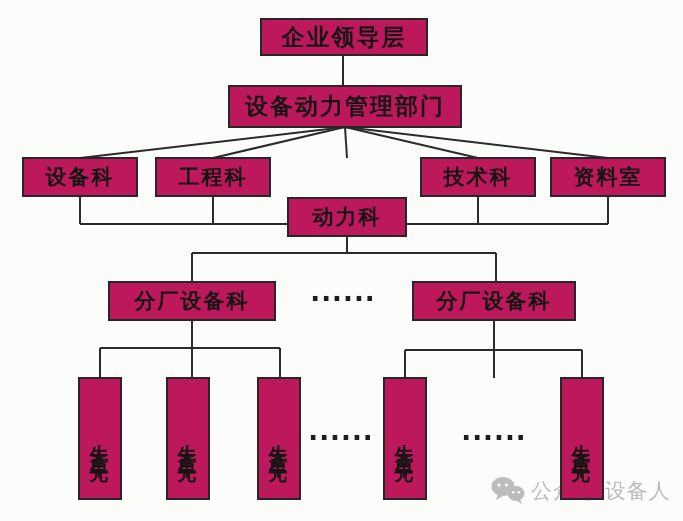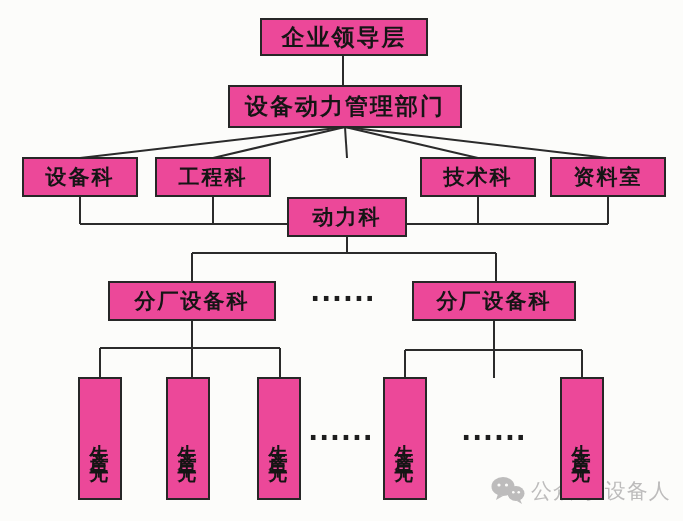--- a/index.html
+++ b/index.html
@@ -14,21 +14,21 @@
   .connectors{
     position:absolute;left:0;top:0;width:683px;height:521px;
     z-index:2;
   }
   .connectors line{stroke:#2b2b2b;stroke-width:2;}
   
   .node{
     position:absolute;
     box-sizing:border-box;
     border:2px solid #272727;
-    background:#ec4899;
+    background:#be185d;
     color:#151515;
     font-weight:700;
     display:flex;align-items:center;justify-content:center;
     z-index:3;
     letter-spacing:2px;
     white-space:nowrap;
   }
   
   .b1{left:260px;top:18px;width:168px;height:38px;font-size:23px;}
   .b2{left:228px;top:85px;width:234px;height:43px;font-size:23px;}

